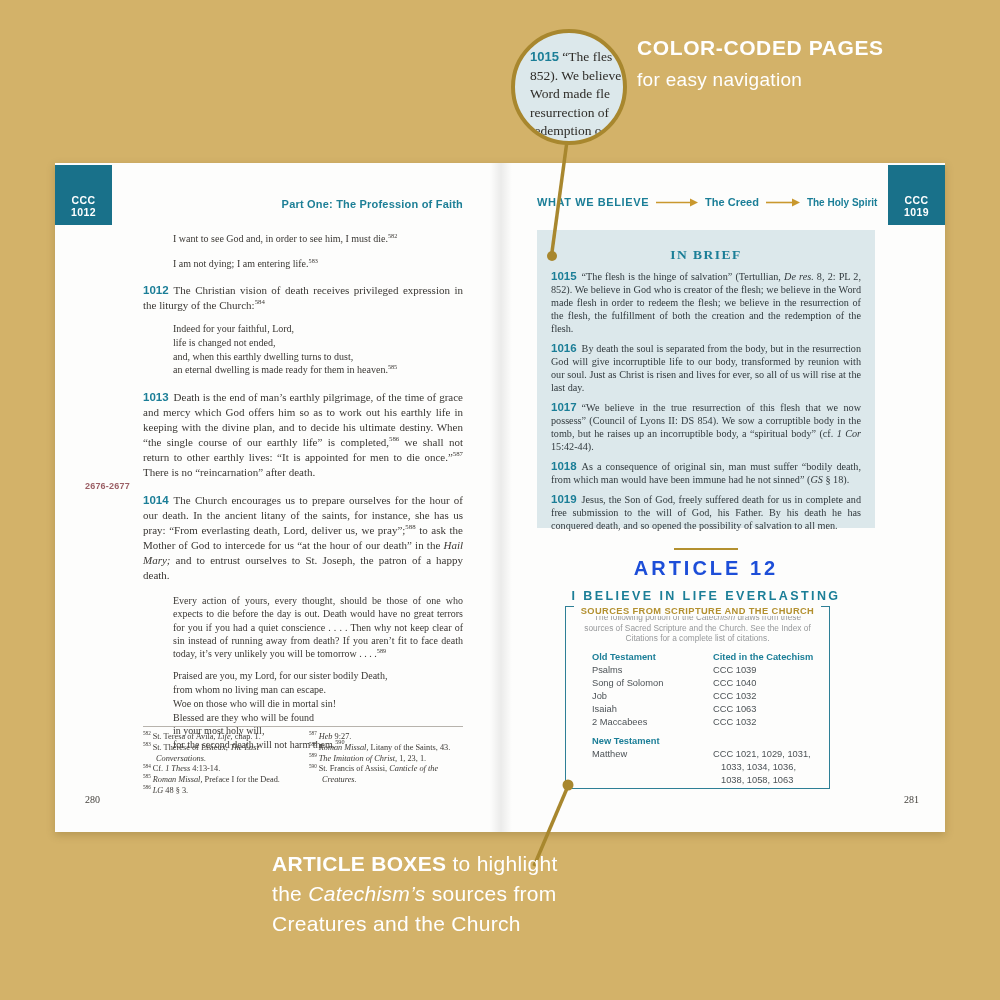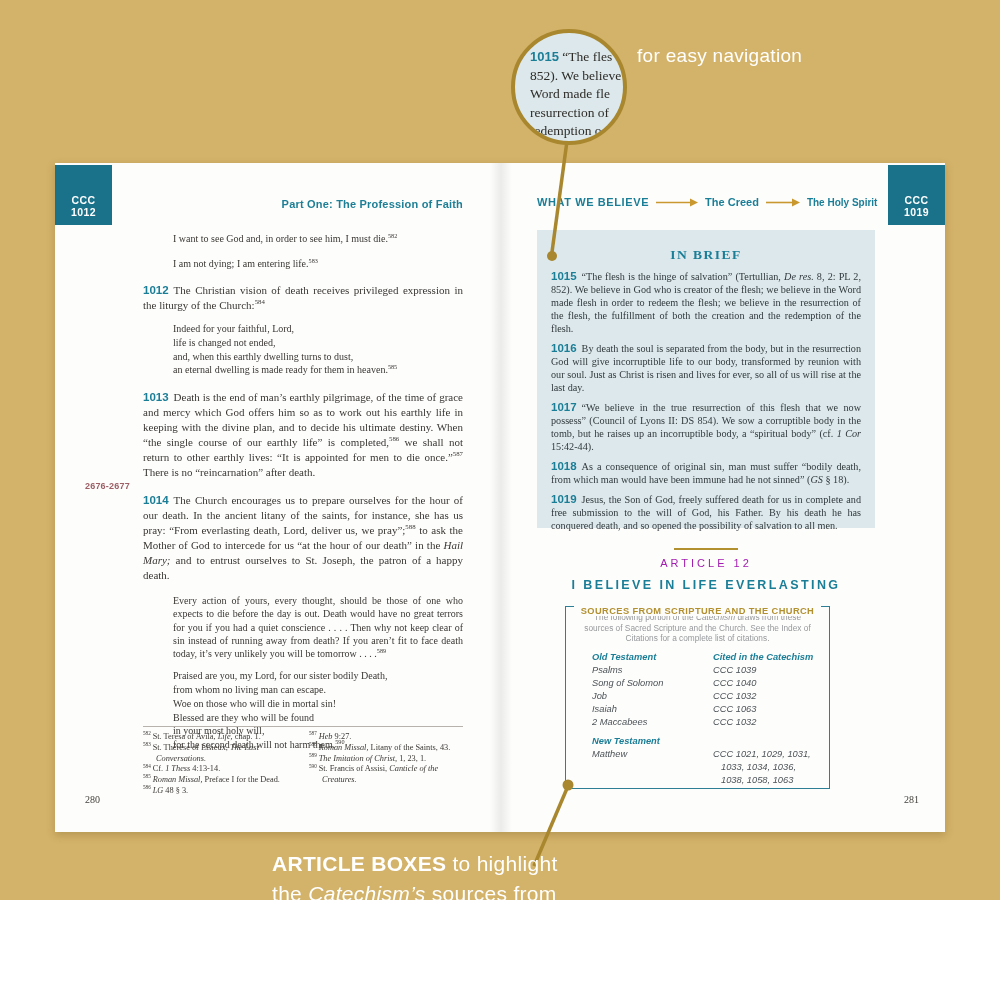--- a/index.html
+++ b/index.html
@@ -1,17 +1,17 @@
 <!DOCTYPE html>
 <html><head>
 <meta charset="utf-8">
 <style>
   * { margin:0; padding:0; box-sizing:border-box; }
   html,body { width:1000px; height:1000px; }
-  .canvas { position:relative; width:1000px; height:900px; background:#d3b269; overflow:hidden;
+  .canvas { position:relative; width:1000px; height:1000px; background:#d3b269; overflow:hidden;
             font-family:"Liberation Sans", sans-serif; }
 
   
   .connectors { position:absolute; inset:0; z-index:5; pointer-events:none; }
   .magnifier { position:absolute; left:511px; top:29px; width:116px; height:116px; border-radius:50%;
                border:4px solid #a8872e; background:#dce8eb; overflow:hidden; z-index:6; }
   .mag-text { padding:15px 0 0 15px; font-family:"Liberation Serif", serif; font-size:13.5px;
               line-height:18.5px; color:#2e2c28; white-space:nowrap; }
   .mag-num { color:#1b7e97; font-weight:bold; font-family:"Liberation Sans",sans-serif; font-size:13px; }
   .top-label { position:absolute; left:637px; top:36px; z-index:6; color:#fff; }
@@ -69,29 +69,29 @@
   .bc-sec { color:#1b7e97; font-weight:bold; font-size:11px; }
   .bc-sub { color:#1b7e97; font-weight:bold; font-size:10px; }
   .inbrief { position:absolute; left:37px; top:67px; width:338px; height:298px;
              background:#dce8eb; padding:10px 14px 12px; }
   .inbrief-title { text-align:center; font-family:"Liberation Serif", serif; font-weight:bold;
                    color:#1b7e97; font-size:13.5px; letter-spacing:1.5px;margin-top:7px; }
   .ib-para { margin-top:7px; font-family:"Liberation Serif", serif; font-size:10.2px;
              line-height:13px; color:#31393d; text-align:justify; }
   .article-head { position:absolute; left:37px; top:385px; width:338px; text-align:center; }
   .overline { width:64px; height:2px; background:#b3902f; margin:0 auto 7px; }
-  .article-title { color:#a21caf; font-size:11px; letter-spacing:3px; font-weight:400; }
+  .article-title { color:#1d4ed8; font-size:20px; letter-spacing:3px; font-weight:700; }
   .article-sub { color:#1b7e97; font-size:12.5px; font-weight:bold; letter-spacing:2.4px; margin-top:9px; }
   .sources-box { position:absolute; left:65px; top:443px; width:265px; height:183px;
                  border:1.5px solid #2e7f96; }
   .legend { position:absolute; top:-7px; left:0; right:0; text-align:center; }
   .legend span { background:#fdfdfc; padding:0 7px; color:#b3902f; font-weight:bold;
                  font-size:9.3px; letter-spacing:0.4px; }
   .src-desc { margin:5px 17px 0; text-align:center; font-size:8.3px; line-height:10.5px; color:#96989a; }
-  .src-table { margin:7px 14px 0 26px; font-size:9.3px; line-height:13px; color:#4d5357;font-style:italic; }
+  .src-table { margin:7px 14px 0 26px; font-size:9.3px; line-height:13px; color:#4d5357; }
   .src-row { display:flex; }
   .src-row .c1 { width:121px; flex-shrink:0; }
   .src-row .c2 { flex:1; }
   .src-head { color:#1b7e97; font-weight:bold; }
   .nt-gap { margin-top:6px; }
   .wrap-cit { padding-left:8px; text-indent:-8px; }
 </style>
 </head>
 <body>
 
@@ -108,20 +108,21 @@
     <div class="mag-text">
       <div><span class="mag-num">1015</span><span> “The fles</span></div>
       <div><span>852). We believe</span></div>
       <div><span>Word made fle</span></div>
       <div><span>resurrection of</span></div>
       <div><span>redemption o</span></div>
     </div>
   </div>
 
   <div class="top-label">
+    <div class="t1">COLOR-CODED PAGES</div>
     <div class="t2">for easy navigation</div>
   </div>
 
   <div class="bottom-label">
     <div><span class="seg-b">ARTICLE BOXES</span><span> to highlight</span></div>
     <div><span>the </span><span class="seg-i">Catechism’s</span><span> sources from</span></div>
     <div><span>Creatures and the Church</span></div>
   </div>
 
   <div class="book">

